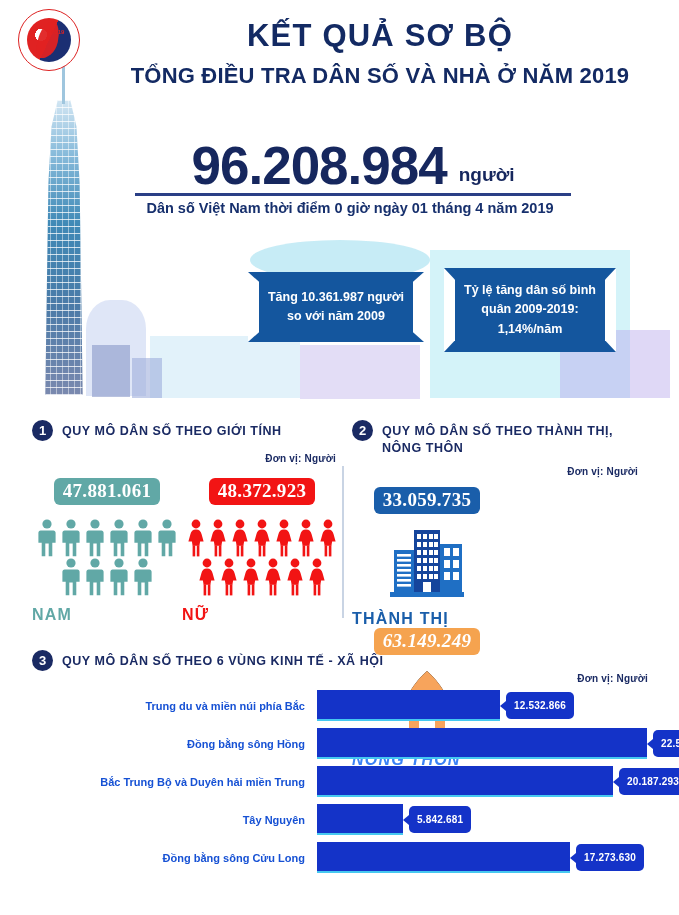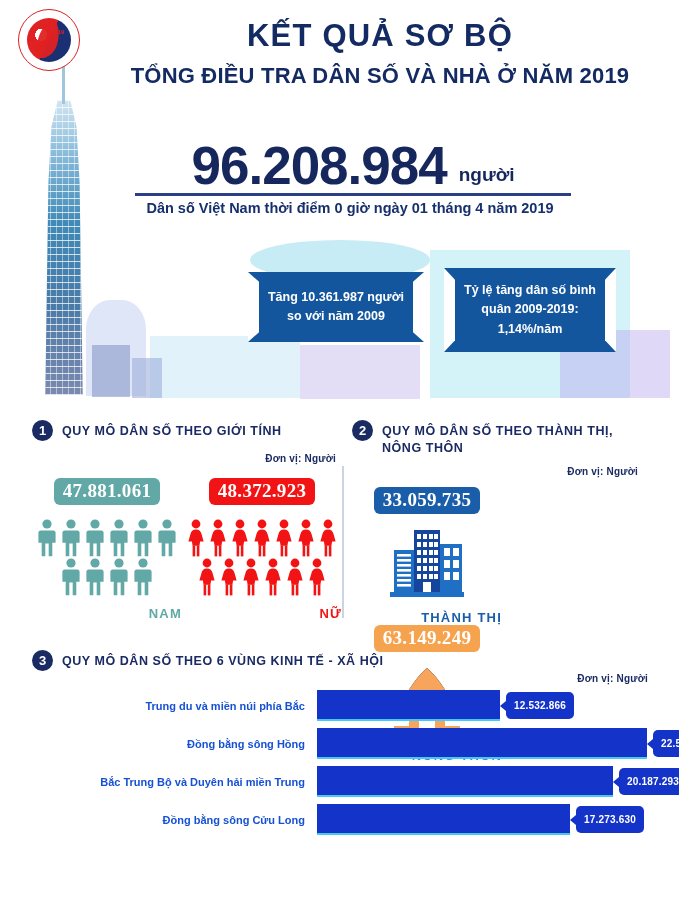--- a/index.html
+++ b/index.html
@@ -123,21 +123,21 @@
   .pill-teal { background:#61a8a6; }
   .pill-red  { background:#f21414; }
   .pill-blue { background:#1a5eaa; }
   .pill-orange { background:#f5a34f; }
 
   .people-grid { display:flex; flex-wrap:wrap; margin-top:13px; }
   .ptile { width:24px; height:39px; position:relative; }
   .ptile svg { display:block; }
 
   .grp-label {
-    margin-top:10px; text-align:right; font-size:13px; font-weight:bold; letter-spacing:1.2px;
+    margin-top:10px; text-align:left; font-size:16px; font-weight:bold; letter-spacing:1.2px;
   }
   .lbl-teal { color:#61a8a6; }
   .lbl-red  { color:#f21414; }
   .lbl-blue { color:#1a5eaa; }
   .lbl-orange { color:#3b82f6; }
 
   
   #sec2 { position:absolute; left:352px; top:420px; width:300px; }
   #sec-divider { position:absolute; left:342px; top:466px; width:2px; height:152px; background:#c9d4e4; }
   #sec2-cols { display:flex; margin-top:8px;flex-direction:column; }
@@ -461,21 +461,21 @@
               <rect x="41" y="48" width="4" height="5"></rect>
               <rect x="46" y="48" width="4" height="5"></rect>
             <rect x="35" y="56" width="8" height="10"></rect>
           </g>
           <rect x="2" y="66" width="74" height="5" fill="#1f6fc4"></rect>
         </svg>
       </div>
       <div class="grp-label lbl-blue">THÀNH THỊ</div>
     </div>
 
-    <div style="width:150px;text-align:center;">
+    <div style="width:150px;text-align:center;font-style:italic;">
       <span class="pill pill-orange">63.149.249</span>
       <div style="margin-top:12px;display:flex;justify-content:center;">
         <svg width="78" height="74" viewBox="0 0 78 74">
           <path d="M39 4C27 14 15 34 11 46h10v20h36V46h10C63 34 51 14 39 4z" fill="#f7a košice"></path>
           <path d="M39 4C27 14 15 34 11 46h10v20h36V46h10C63 34 51 14 39 4z" fill="#f7a45c"></path>
           <rect x="6" y="62" width="66" height="7" fill="#f7a45c"></rect>
           <rect x="31" y="40" width="16" height="26" rx="3" fill="#ffffff"></rect>
         </svg>
       </div>
       <div class="grp-label lbl-orange">NÔNG THÔN</div>
@@ -509,20 +509,27 @@
         </div>
       </div>
       <div class="bar-row">
         <div class="bar-name">Bắc Trung Bộ và Duyên hải miền Trung</div>
         <div class="bar-track">
           <div class="bar-fill" style="width: 296px; background: rgb(20, 51, 200);"></div>
           <div class="bar-cap" style="left: 302px; background: rgb(20, 51, 200);">20.187.293</div>
         </div>
       </div>
       <div class="bar-row">
+        <div class="bar-name">Tây Nguyên</div>
+        <div class="bar-track">
+          <div class="bar-fill" style="width: 86px; background: rgb(20, 51, 200);"></div>
+          <div class="bar-cap" style="left: 92px; background: rgb(20, 51, 200);">5.842.681</div>
+        </div>
+      </div>
+      <div class="bar-row">
         <div class="bar-name">Đồng bằng sông Cửu Long</div>
         <div class="bar-track">
           <div class="bar-fill" style="width: 253px; background: rgb(20, 51, 200);"></div>
           <div class="bar-cap" style="left: 259px; background: rgb(20, 51, 200);">17.273.630</div>
         </div>
       </div>
     </div>
 </div>
 
 </body></html>

